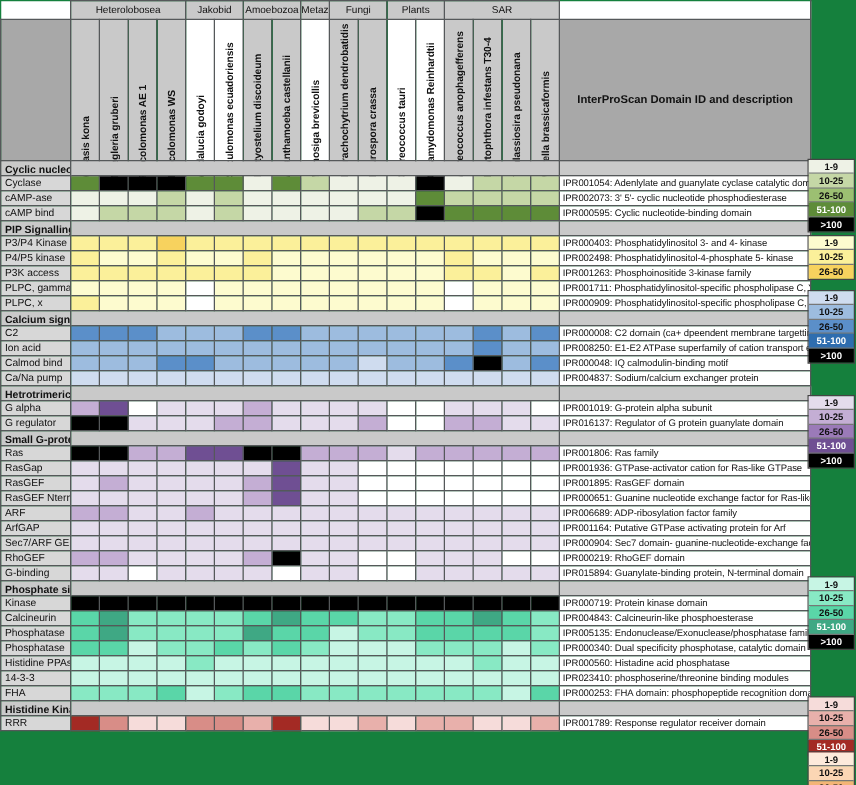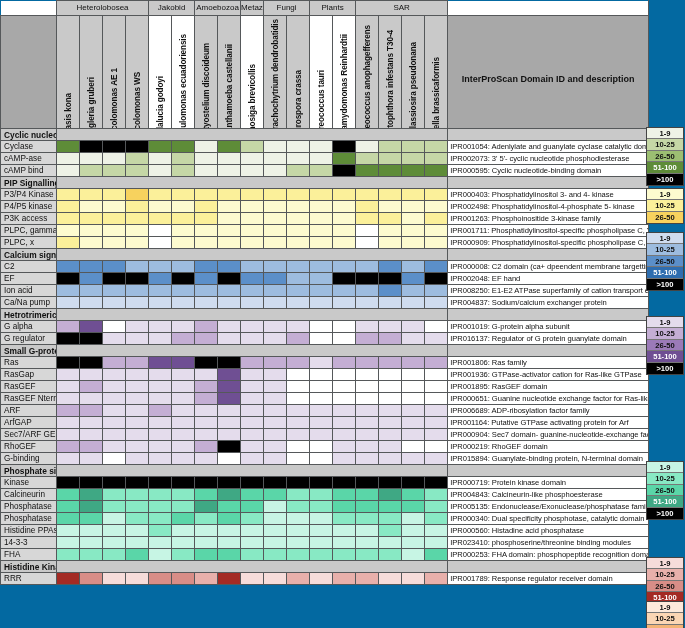--- a/index.html
+++ b/index.html
@@ -6,21 +6,21 @@
   html, body {
     margin: 0; padding: 0;
     background: #ffffff;
     font-family: "Liberation Sans", sans-serif;
   }
   #root {
     position: relative;
     width: 685px;
     height: 628px;
     overflow: hidden;
-    background: #0369a1;
+    background: #15803d;
   }
 
   
   table.grid {
     border-collapse: collapse;
     table-layout: fixed;
     position: absolute;
     top: 0; left: 0;
   }
 
@@ -468,60 +468,60 @@
             <td class="cell" title="Neurospora crassa — C2 : 10-25" style="background: rgb(157, 188, 223);"></td>
             <td class="cell" title="Ostreococcus tauri — C2 : 10-25" style="background: rgb(157, 188, 223);"></td>
             <td class="cell" title="Chlamydomonas Reinhardtii — C2 : 10-25" style="background: rgb(157, 188, 223);"></td>
             <td class="cell" title="Aureococcus anophagefferens — C2 : 10-25" style="background: rgb(157, 188, 223);"></td>
             <td class="cell" title="Phytophthora infestans T30-4 — C2 : 26-50" style="background: rgb(91, 143, 201);"></td>
             <td class="cell" title="Thalassiosira pseudonana — C2 : 10-25" style="background: rgb(157, 188, 223);"></td>
             <td class="cell" title="Vitrella brassicaformis — C2 : 26-50" style="background: rgb(91, 143, 201);"></td>
             <td class="desc">IPR000008: C2 domain (ca+ dpeendent membrane targetting)</td>
           </tr>
           <tr class="drow">
-            <td class="rlabel">EF</td>
-            <td class="cell" title="Acrasis kona — EF : &gt;100" style="background: rgb(0, 0, 0);"></td>
-            <td class="cell" title="Naegleria gruberi — EF : 26-50" style="background: rgb(91, 143, 201);"></td>
-            <td class="cell" title="Percolomonas AE 1 — EF : &gt;100" style="background: rgb(0, 0, 0);"></td>
-            <td class="cell" title="Percolomonas WS — EF : &gt;100" style="background: rgb(0, 0, 0);"></td>
-            <td class="cell" title="Andalucia godoyi — EF : 26-50" style="background: rgb(91, 143, 201);"></td>
-            <td class="cell" title="Seculomonas ecuadoriensis — EF : &gt;100" style="background: rgb(0, 0, 0);"></td>
-            <td class="cell" title="Dictyostelium discoideum — EF : 26-50" style="background: rgb(91, 143, 201);"></td>
-            <td class="cell" title="Acanthamoeba castellanii — EF : &gt;100" style="background: rgb(0, 0, 0);"></td>
-            <td class="cell" title="Monosiga brevicollis — EF : 26-50" style="background: rgb(91, 143, 201);"></td>
-            <td class="cell" title="Batrachochytrium dendrobatidis — EF : 26-50" style="background: rgb(91, 143, 201);"></td>
-            <td class="cell" title="Neurospora crassa — EF : 10-25" style="background: rgb(157, 188, 223);"></td>
-            <td class="cell" title="Ostreococcus tauri — EF : 10-25" style="background: rgb(157, 188, 223);"></td>
-            <td class="cell" title="Chlamydomonas Reinhardtii — EF : &gt;100" style="background: rgb(0, 0, 0);"></td>
-            <td class="cell" title="Aureococcus anophagefferens — EF : &gt;100" style="background: rgb(0, 0, 0);"></td>
-            <td class="cell" title="Phytophthora infestans T30-4 — EF : &gt;100" style="background: rgb(0, 0, 0);"></td>
-            <td class="cell" title="Thalassiosira pseudonana — EF : 26-50" style="background: rgb(91, 143, 201);"></td>
-            <td class="cell" title="Vitrella brassicaformis — EF : &gt;100" style="background: rgb(0, 0, 0);"></td>
-            <td class="desc">IPR002048: EF hand</td>
-          </tr>
-          <tr class="drow">
             <td class="rlabel">Ion acid</td>
             <td class="cell" title="Acrasis kona — Ion flux : 10-25" style="background: rgb(157, 188, 223);"></td>
             <td class="cell" title="Naegleria gruberi — Ion flux : 10-25" style="background: rgb(157, 188, 223);"></td>
             <td class="cell" title="Percolomonas AE 1 — Ion flux : 10-25" style="background: rgb(157, 188, 223);"></td>
             <td class="cell" title="Percolomonas WS — Ion flux : 10-25" style="background: rgb(157, 188, 223);"></td>
             <td class="cell" title="Andalucia godoyi — Ion flux : 10-25" style="background: rgb(157, 188, 223);"></td>
             <td class="cell" title="Seculomonas ecuadoriensis — Ion flux : 10-25" style="background: rgb(157, 188, 223);"></td>
             <td class="cell" title="Dictyostelium discoideum — Ion flux : 10-25" style="background: rgb(157, 188, 223);"></td>
             <td class="cell" title="Acanthamoeba castellanii — Ion flux : 10-25" style="background: rgb(157, 188, 223);"></td>
             <td class="cell" title="Monosiga brevicollis — Ion flux : 10-25" style="background: rgb(157, 188, 223);"></td>
             <td class="cell" title="Batrachochytrium dendrobatidis — Ion flux : 10-25" style="background: rgb(157, 188, 223);"></td>
             <td class="cell" title="Neurospora crassa — Ion flux : 10-25" style="background: rgb(157, 188, 223);"></td>
             <td class="cell" title="Ostreococcus tauri — Ion flux : 10-25" style="background: rgb(157, 188, 223);"></td>
             <td class="cell" title="Chlamydomonas Reinhardtii — Ion flux : 10-25" style="background: rgb(157, 188, 223);"></td>
             <td class="cell" title="Aureococcus anophagefferens — Ion flux : 10-25" style="background: rgb(157, 188, 223);"></td>
             <td class="cell" title="Phytophthora infestans T30-4 — Ion flux : 26-50" style="background: rgb(91, 143, 201);"></td>
             <td class="cell" title="Thalassiosira pseudonana — Ion flux : 10-25" style="background: rgb(157, 188, 223);"></td>
             <td class="cell" title="Vitrella brassicaformis — Ion flux : 10-25" style="background: rgb(157, 188, 223);"></td>
             <td class="desc">IPR008250: E1-E2 ATPase superfamily of cation transport enzymes</td>
+          </tr>
+          <tr class="drow">
+            <td class="rlabel">Calmod bind</td>
+            <td class="cell" title="Acrasis kona — Calmod bind : 10-25" style="background: rgb(157, 188, 223);"></td>
+            <td class="cell" title="Naegleria gruberi — Calmod bind : 10-25" style="background: rgb(157, 188, 223);"></td>
+            <td class="cell" title="Percolomonas AE 1 — Calmod bind : 10-25" style="background: rgb(157, 188, 223);"></td>
+            <td class="cell" title="Percolomonas WS — Calmod bind : 26-50" style="background: rgb(91, 143, 201);"></td>
+            <td class="cell" title="Andalucia godoyi — Calmod bind : 26-50" style="background: rgb(91, 143, 201);"></td>
+            <td class="cell" title="Seculomonas ecuadoriensis — Calmod bind : 10-25" style="background: rgb(157, 188, 223);"></td>
+            <td class="cell" title="Dictyostelium discoideum — Calmod bind : 10-25" style="background: rgb(157, 188, 223);"></td>
+            <td class="cell" title="Acanthamoeba castellanii — Calmod bind : 10-25" style="background: rgb(157, 188, 223);"></td>
+            <td class="cell" title="Monosiga brevicollis — Calmod bind : 10-25" style="background: rgb(157, 188, 223);"></td>
+            <td class="cell" title="Batrachochytrium dendrobatidis — Calmod bind : 10-25" style="background: rgb(157, 188, 223);"></td>
+            <td class="cell" title="Neurospora crassa — Calmod bind : 1-9" style="background: rgb(207, 220, 239);"></td>
+            <td class="cell" title="Ostreococcus tauri — Calmod bind : 10-25" style="background: rgb(157, 188, 223);"></td>
+            <td class="cell" title="Chlamydomonas Reinhardtii — Calmod bind : 10-25" style="background: rgb(157, 188, 223);"></td>
+            <td class="cell" title="Aureococcus anophagefferens — Calmod bind : 26-50" style="background: rgb(91, 143, 201);"></td>
+            <td class="cell" title="Phytophthora infestans T30-4 — Calmod bind : &gt;100" style="background: rgb(0, 0, 0);"></td>
+            <td class="cell" title="Thalassiosira pseudonana — Calmod bind : 10-25" style="background: rgb(157, 188, 223);"></td>
+            <td class="cell" title="Vitrella brassicaformis — Calmod bind : 26-50" style="background: rgb(91, 143, 201);"></td>
+            <td class="desc">IPR000048: IQ calmodulin-binding motif</td>
           </tr>
           <tr class="drow">
             <td class="rlabel">Ca/Na pump</td>
             <td class="cell" title="Acrasis kona — Ca/Na pump : 1-9" style="background: rgb(207, 220, 239);"></td>
             <td class="cell" title="Naegleria gruberi — Ca/Na pump : 1-9" style="background: rgb(207, 220, 239);"></td>
             <td class="cell" title="Percolomonas AE 1 — Ca/Na pump : 1-9" style="background: rgb(207, 220, 239);"></td>
             <td class="cell" title="Percolomonas WS — Ca/Na pump : 1-9" style="background: rgb(207, 220, 239);"></td>
             <td class="cell" title="Andalucia godoyi — Ca/Na pump : 1-9" style="background: rgb(207, 220, 239);"></td>
             <td class="cell" title="Seculomonas ecuadoriensis — Ca/Na pump : 1-9" style="background: rgb(207, 220, 239);"></td>
             <td class="cell" title="Dictyostelium discoideum — Ca/Na pump : 1-9" style="background: rgb(207, 220, 239);"></td>

